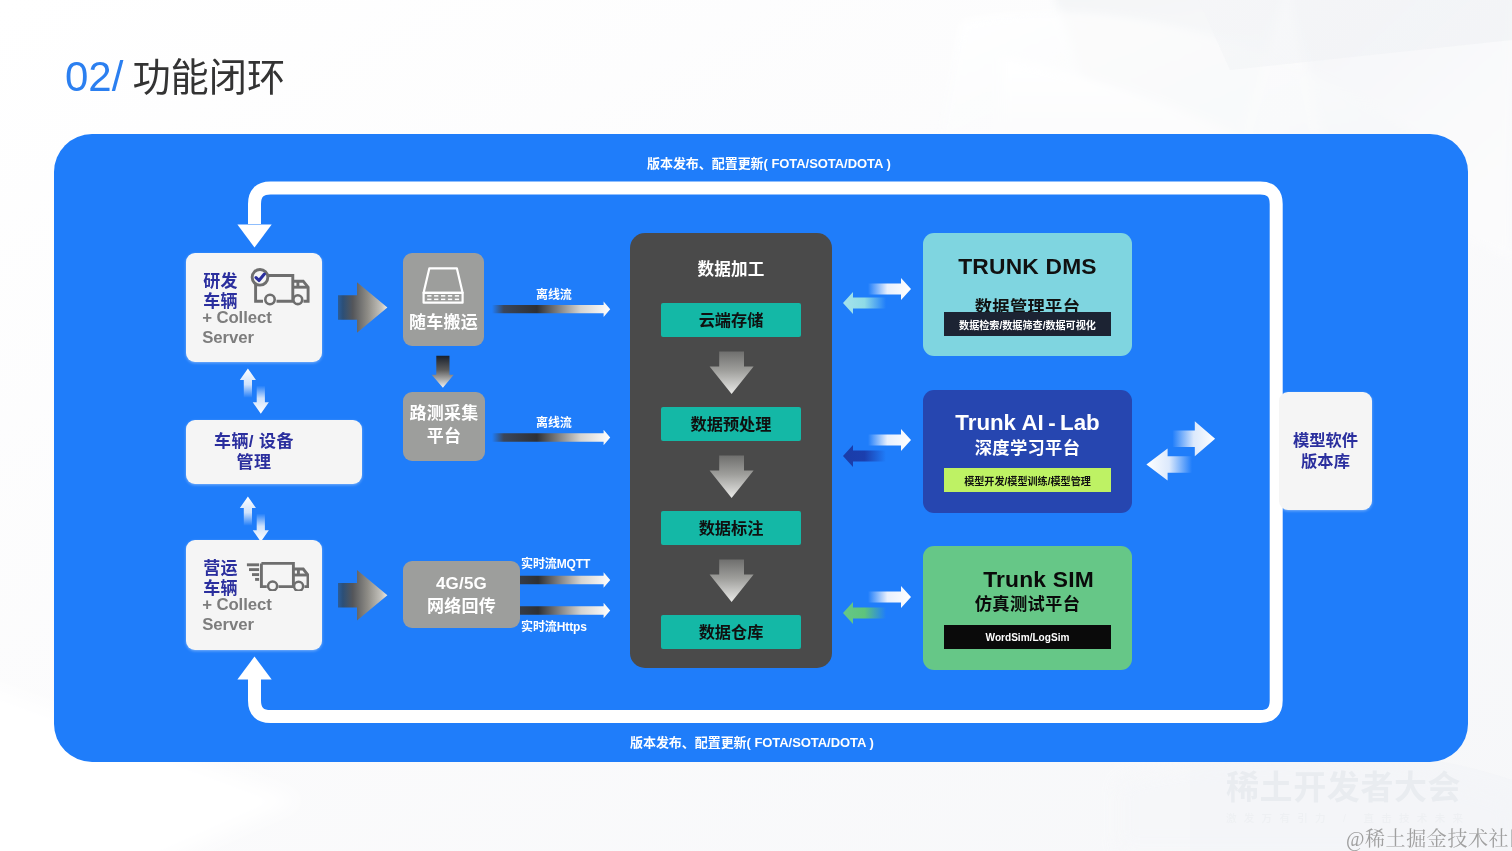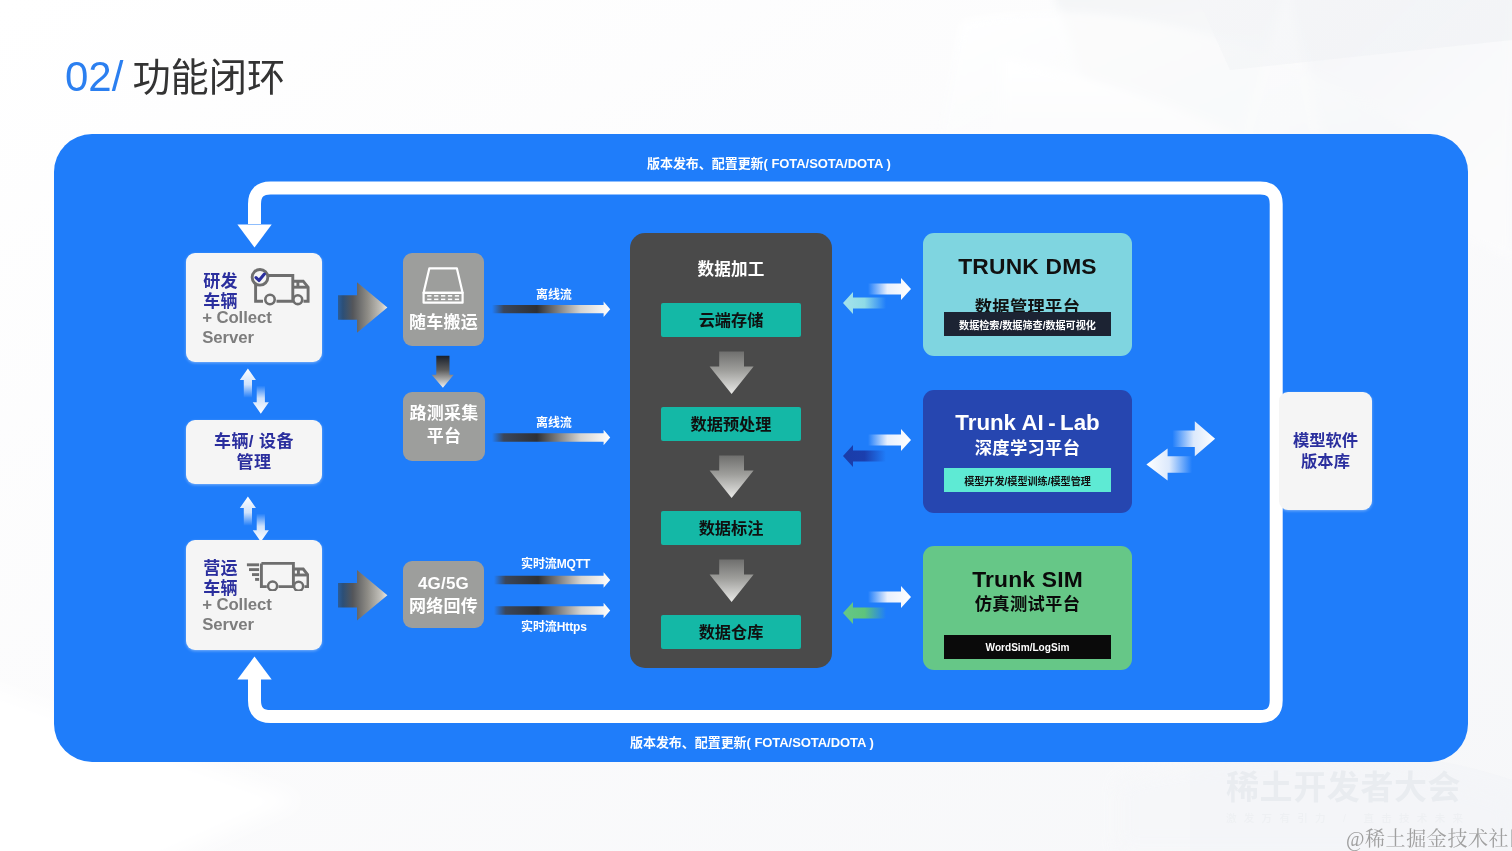--- a/index.html
+++ b/index.html
@@ -239,21 +239,21 @@
   <path d="M42.8 14.2 L53.2 14.2 L58.1 20.2 L58.1 34.3 L53.5 34.3"></path>
   <path d="M42.8 20.2 L58.1 20.2"></path>
   <path d="M47.9 14.2 L47.9 20.2"></path>
  </g>
  <circle cx="20.0" cy="32.5" r="4.7" fill="#f5f5f5" stroke="#6e6e6e" stroke-width="2.6"></circle>
  <circle cx="47.8" cy="32.7" r="4.4" fill="#f5f5f5" stroke="#6e6e6e" stroke-width="2.6"></circle>
  <circle cx="10.0" cy="10.3" r="7.85" fill="#f5f5f5" stroke="#6e6e6e" stroke-width="2.9"></circle>
  <path d="M6.0 10.6 L9.0 13.5 L14.4 7.1" fill="none" stroke="#2b2f9e" stroke-width="3.1" stroke-linecap="round" stroke-linejoin="round"></path>
 </svg></div>
 </div>
-<div class="card" style="left:186px;top:420px;width:136px;height:64px;">
+<div class="card" style="left:186px;top:420px;width:136px;height:64px;padding-left:40px;">
 <div class="cn" style="left:0;top:12px;width:136px;text-align:center;"><span>车辆/ 设备</span><br><span>管理</span></div>
 </div>
 <div class="card" style="left:186px;top:540px;width:136px;height:110px;">
 <div class="cn" style="left:17.2px;top:18.5px;"><span>营运</span><br><span>车辆</span></div>
 <div class="en" style="left:16.2px;top:55px;"><span>+ Collect</span><br><span>Server</span></div>
 <div class="ico" style="left:60px;top:21px;"><svg width="63" height="30" viewBox="0 0 63 30">
  <g fill="none" stroke="#6e6e6e" stroke-width="2.9" stroke-linejoin="miter" stroke-linecap="butt">
   <path d="M15.4 2.4 L47.4 2.4 L47.4 25.6 L32.5 25.6"></path>
   <path d="M15.4 2.4 L15.4 25.6 L20.8 25.6"></path>
   <path d="M47.4 8.0 L57.2 8.0 L62.0 14.0 L62.0 25.6 L58.5 25.6"></path>
@@ -285,21 +285,21 @@
             <rect x="25.9" y="32.6" width="4.3" height="1.5"></rect>
   <rect x="32.8" y="29.1" width="4.3" height="1.5"></rect>
             <rect x="32.8" y="32.6" width="4.3" height="1.5"></rect>
  </g>
 </svg></div>
 <div class="gtext" style="top:58px;"><span>随车搬运</span><br><span></span></div>
 </div>
 <div class="gbox" style="left:403px;top:392px;width:82px;height:69px;">
 <div class="gtext" style="top:10px;"><span>路测采集</span><br><span>平台</span></div>
 </div>
-<div class="gbox" style="left:403px;top:561px;width:81px;height:67px;">
+<div class="gbox" style="left:403px;top:561px;width:81px;height:67px;padding-left:36px;">
 <div class="gtext" style="top:11px;"><span>4G/5G</span><br><span>网络回传</span></div>
 </div>
 <div id="dark">
 <svg style="position:absolute;left:0;top:0;width:202px;height:435px;" viewBox="0 0 202 435">
         <defs>
           <linearGradient id="gstep2" x1="0" y1="0" x2="0" y2="1">
             <stop offset="0" stop-color="#6f6f6e"></stop>
             <stop offset="0.45" stop-color="#9f9f9c"></stop>
             <stop offset="1" stop-color="#eaeae8"></stop>
           </linearGradient>
@@ -315,26 +315,26 @@
 <div class="step" style="top:382px;">数据仓库</div>
 </div>
 <div class="plat" style="top:233px;height:123px;background:#7fd5e0;">
 <div class="nm" style="top:20px;color:#111111;font-size:22.8px;letter-spacing:0.2px;">TRUNK DMS</div>
 <div class="sub" style="top:44px;color:#111111;font-size:17.3px;letter-spacing:0.3px;margin-top:16px;">数据管理平台</div>
 <div class="chip" style="top:79px;background:#1c2333;color:#ffffff;">数据检索/数据筛查/数据可视化</div>
 </div>
 <div class="plat" style="top:390px;height:123px;background:#2646b0;">
 <div class="nm" style="top:20px;color:#ffffff;font-size:22.3px;letter-spacing:0px;">Trunk AI - Lab</div>
 <div class="sub" style="top:44px;color:#ffffff;font-size:17.3px;letter-spacing:0.3px;">深度学习平台</div>
-<div class="chip" style="top:78px;background:#5eead4;color:#111111;">模型开发/模型训练/模型管理</div>
+<div class="chip" style="top:78px;background:#bef264;color:#111111;">模型开发/模型训练/模型管理</div>
 </div>
 <div class="plat" style="top:546px;height:124px;background:#66c787;">
-<div class="nm" style="top:20px;color:#0a0a0a;font-size:22.8px;letter-spacing:0.2px;">Trunk SIM</div>
+<div class="nm" style="top:20px;color:#0a0a0a;font-size:22.8px;letter-spacing:0.2px;margin-left:11px;">Trunk SIM</div>
 <div class="sub" style="top:44px;color:#0a0a0a;font-size:17.3px;letter-spacing:0.3px;">仿真测试平台</div>
-<div class="chip" style="top:89px;background:#0a0a0a;color:#ffffff;">WordSim/LogSim</div>
+<div class="chip" style="top:79px;background:#0a0a0a;color:#ffffff;">WordSim/LogSim</div>
 </div>
 <div id="repo">
       <span>模型软件</span>
       <span>版本库</span>
     </div>
 <div class="flbl" style="left:536px;top:285px;">离线流</div>
 <div class="flbl" style="left:536px;top:413px;">离线流</div>
 <div class="flbl" style="left:521px;top:554px;">实时流MQTT</div>
 <div class="flbl" style="left:521px;top:617px;">实时流Https</div>
 <div id="wm">

